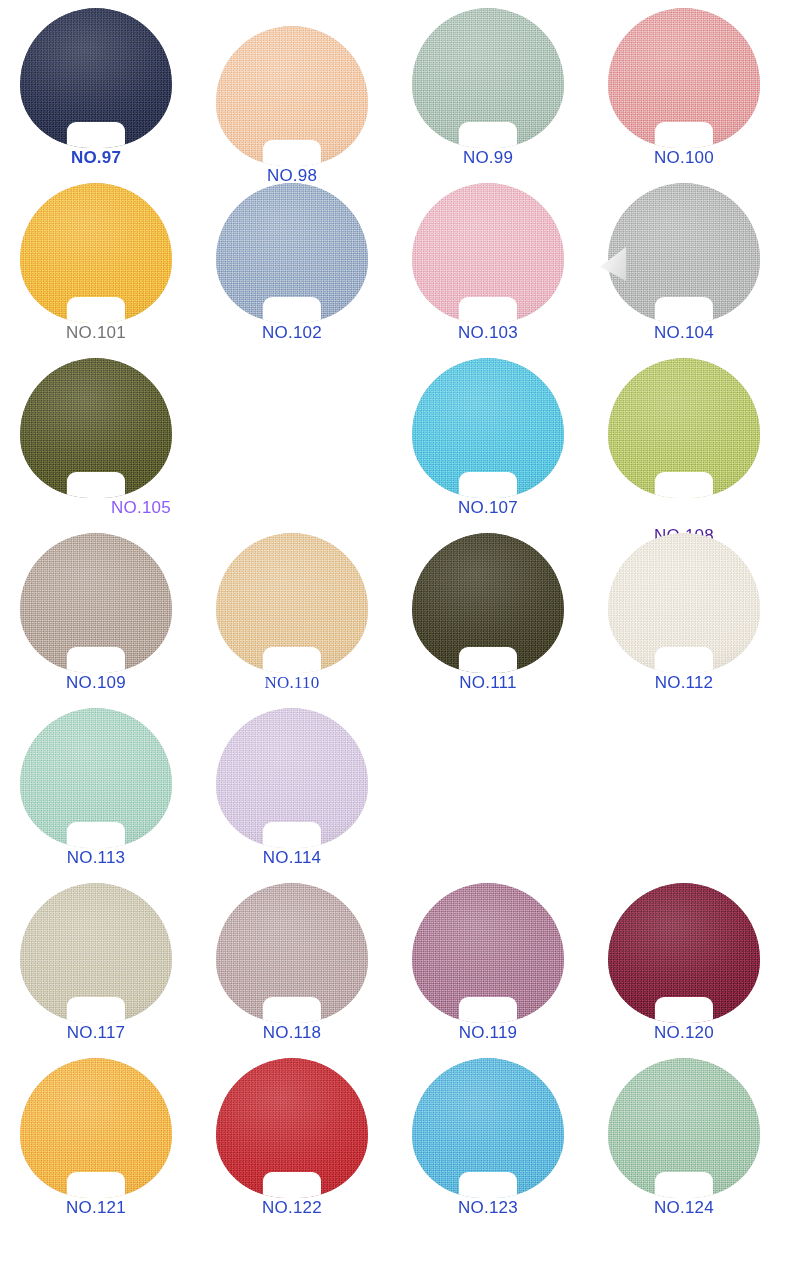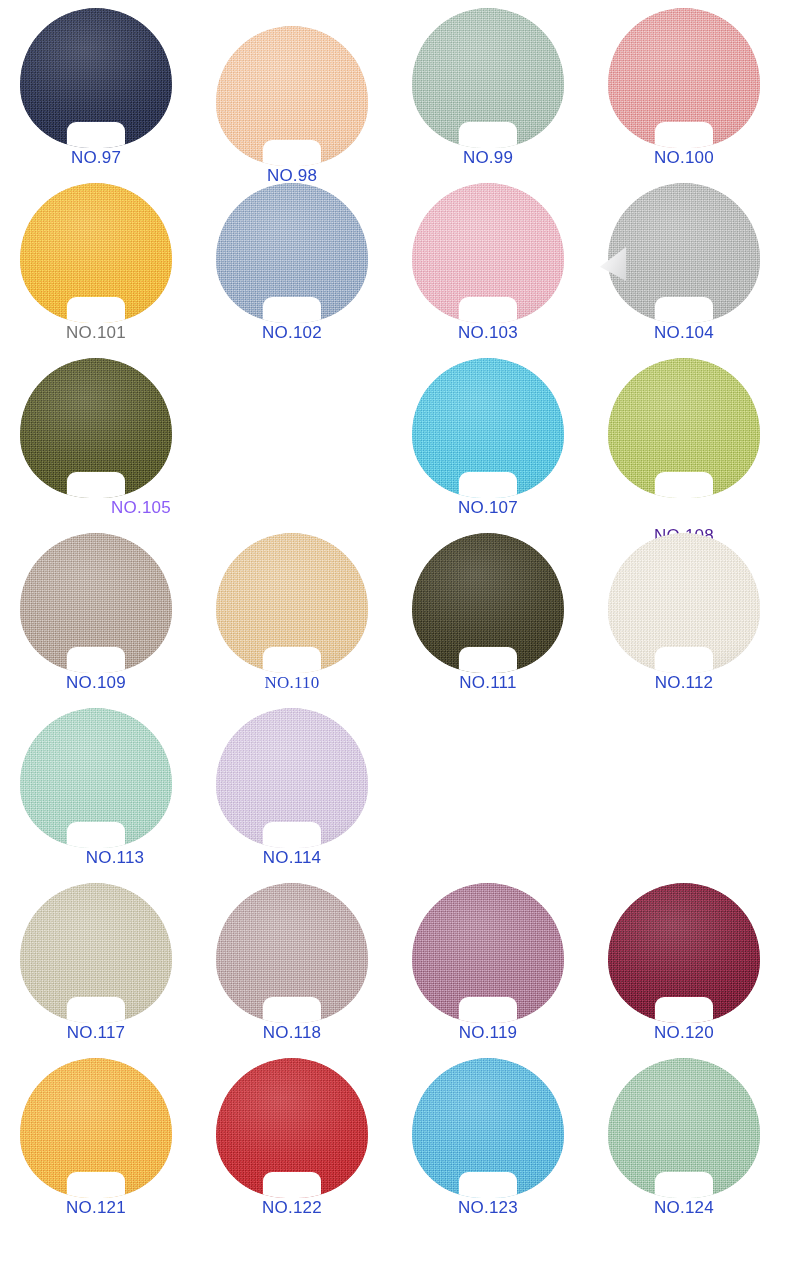--- a/index.html
+++ b/index.html
@@ -139,21 +139,21 @@
 <body>
 
 <div id="swatch-grid" style="background: rgb(255, 255, 255);">
     <div class="swatch-cell" style="left: 0px; top: 0px;">
       <div class="swatch-shape">
         <div class="swatch-fill" style="background: rgb(32, 39, 67);"></div>
         <div class="swatch-weave"></div>
         <div class="swatch-weave2"></div>
         <div class="swatch-shade"></div>
       </div>
-      <div class="swatch-label" style="color: rgb(42, 70, 200);">NO.97</div>
+      <div class="swatch-label" style="color: rgb(42, 70, 200); font-weight: bold;">NO.97</div>
     </div>
     <div class="swatch-cell" style="left: 196px; top: 18px;">
       <div class="swatch-shape">
         <div class="swatch-fill" style="background: rgb(247, 200, 162);"></div>
         <div class="swatch-weave"></div>
         <div class="swatch-weave2"></div>
         <div class="swatch-shade"></div>
       </div>
       <div class="swatch-label" style="color: rgb(42, 70, 200);">NO.98</div>
     </div>
@@ -275,21 +275,21 @@
       </div>
       <div class="swatch-label" style="color: rgb(42, 70, 200);">NO.112</div>
     </div>
     <div class="swatch-cell" style="left: 0px; top: 700px;">
       <div class="swatch-shape">
         <div class="swatch-fill" style="background: rgb(168, 214, 196);"></div>
         <div class="swatch-weave"></div>
         <div class="swatch-weave2"></div>
         <div class="swatch-shade"></div>
       </div>
-      <div class="swatch-label" style="color: rgb(42, 70, 200); padding-left: 19px;">NO.113</div>
+      <div class="swatch-label" style="color: rgb(42, 70, 200);">NO.113</div>
     </div>
     <div class="swatch-cell" style="left: 196px; top: 700px;">
       <div class="swatch-shape">
         <div class="swatch-fill" style="background: rgb(216, 200, 228);"></div>
         <div class="swatch-weave"></div>
         <div class="swatch-weave2"></div>
         <div class="swatch-shade"></div>
       </div>
       <div class="swatch-label" style="color: rgb(42, 70, 200);">NO.114</div>
     </div>

